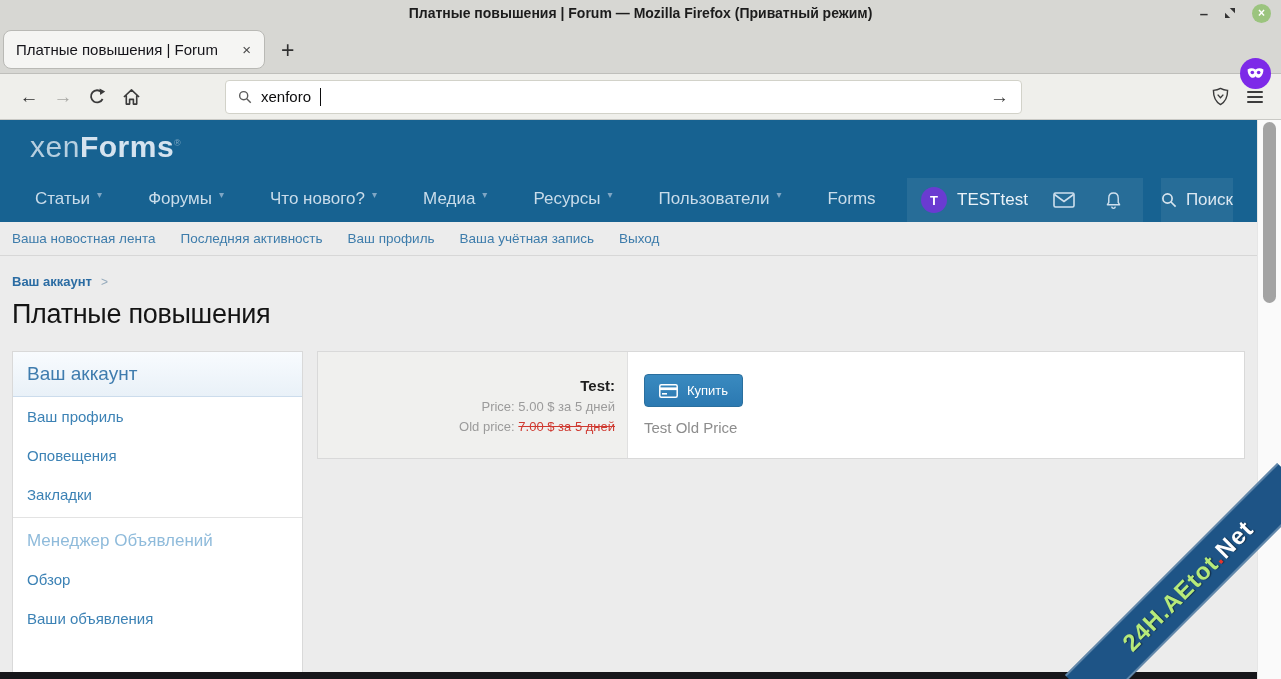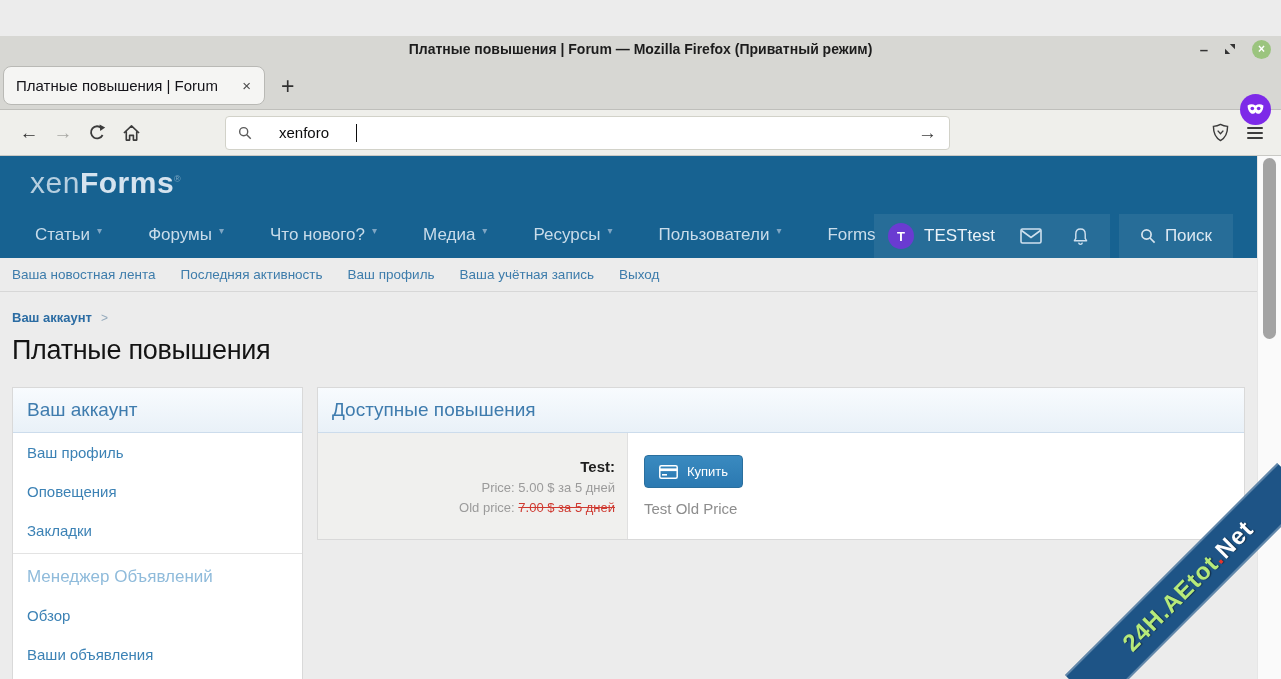--- a/index.html
+++ b/index.html
@@ -1,21 +1,21 @@
 <!DOCTYPE html>
 <html><head>
 <meta charset="utf-8">
 <style>
   * { margin:0; padding:0; box-sizing:border-box; }
   html,body { width:1281px; height:679px; overflow:hidden; }
   body { font-family:"Liberation Sans","DejaVu Sans",sans-serif; background:#ececec; position:relative; }
 
   
   .titlebar { height:26px; background:#d7d7d3; display:flex; align-items:center; justify-content:center;
-              position:relative; font-size:14px; font-weight:bold; color:#1c1c1c;margin-top:36px; }
+              position:relative; font-size:14px; font-weight:bold; color:#1c1c1c; }
   .win-controls { position:absolute; right:10px; top:0; height:26px; display:flex; align-items:center; gap:16px; }
   .min-btn { font-size:15px; font-weight:bold; color:#333; line-height:1; cursor:default; }
   .max-btn { display:flex; }
   .close-btn { width:19px; height:19px; border-radius:50%; background:#9bc47e; color:#fff;
                display:flex; align-items:center; justify-content:center; font-size:12px; font-weight:bold; }
 
   .tabstrip { height:48px; background:#d7d7d3; position:relative; display:flex; align-items:flex-end;
               border-bottom:1px solid #bfbfbb; }
   .tab { margin:4px 0 4px 3px; width:262px; height:39px; background:#f5f5f3; border:1px solid #b9b9b5;
          border-radius:8px; display:flex; align-items:center; padding:0 10px 0 12px; gap:8px;
@@ -24,22 +24,22 @@
   .tab-close { color:#4a4a4a; font-size:15px; padding:0 3px; }
   .newtab-btn { font-size:23px; color:#303030; margin:0 0 11px 16px; line-height:1; }
   .private-badge { position:absolute; right:10px; top:32px; width:31px; height:31px; border-radius:50%;
                    background:#7d2ae8; display:flex; align-items:center; justify-content:center; }
 
   .toolbar { height:46px; background:#efefeb; border-bottom:1px solid #c9c9c5; display:flex; align-items:center;
              padding:0 12px; }
   .tool-icon { width:34px; height:32px; display:flex; align-items:center; justify-content:center;
                font-size:19px; color:#2f2f2f; border-radius:4px; }
   .tool-icon.disabled { color:#a7a7a3; }
-  .urlbar { width:725px; height:34px; margin-left:77px; background:#fff; border:1px solid #d2d2c9;
-            border-radius:4px; display:flex; align-items:center; padding:0 12px; gap:27px; }
+  .urlbar { width:797px; height:34px; margin-left:77px; background:#fff; border:1px solid #d2d2c9;
+            border-radius:4px; display:flex; align-items:center; padding:0 12px; gap:9px; }
   .url-text { font-size:15px; color:#0c0c0d; }
   .caret { width:1px; height:18px; background:#0c0c0d; }
   .url-go { margin-left:auto; font-size:19px; color:#3c3c3c; }
   .toolbar-right { margin-left:auto; display:flex; align-items:center; gap:18px; padding-right:6px; }
   .hamburger { display:flex; flex-direction:column; gap:3px; }
   .hamburger span { width:16px; height:2px; background:#3c3c3c; border-radius:1px; }
 
   
   .page { position:relative; height:559px; overflow:hidden; }
   .content-w { width:1257px; }
@@ -53,21 +53,21 @@
             padding-left:35px; gap:46px; font-size:17px; }
   .nav-item { display:flex; align-items:flex-start; gap:7px; color:#c9dcea; cursor:default; }
   .chev { font-size:10px; color:#7fa6c4; }
   .header-right { position:absolute; right:24px; bottom:0; display:flex; gap:9px; height:44px; }
   .user-block { display:flex; align-items:center; background:rgba(255,255,255,.07); padding:0 6px 0 14px; }
   .avatar { width:26px; height:26px; border-radius:50%; background:#6a3bd1; color:#fff; font-size:13px;
             font-weight:bold; display:flex; align-items:center; justify-content:center; }
   .user-name { font-size:17px; color:#eaf2f8; margin:0 10px 0 10px; }
   .icon-cell { padding:0 15px; height:100%; display:flex; align-items:center; }
   .search-block { display:flex; align-items:center; gap:9px; background:rgba(255,255,255,.07);
-                  padding:0 21px; font-size:17px; color:#dce8f2; }
+                  padding:0 0; font-size:17px; color:#dce8f2;margin-left:9px; }
 
   .xf-subnav { height:34px; background:#ececec; border-bottom:1px solid #d7d7d7; display:flex;
                align-items:center; gap:25px; padding-left:12px; font-size:13.5px; }
   .subnav-link { color:#3d7cab; }
 
   .xf-body { padding:18px 12px 0; }
   .breadcrumb { display:flex; align-items:center; gap:9px; font-size:13px; font-weight:bold; color:#2b6ca3; }
   .breadcrumb-chev { color:#93a9bb; font-weight:normal; font-size:12px; }
   .page-title { font-size:27px; font-weight:400; color:#141414; margin:10px 0 21px; letter-spacing:-.3px; }
 
@@ -258,21 +258,20 @@
         <div class="sidebar-item">Ваш профиль</div>
         <div class="sidebar-item">Оповещения</div>
         <div class="sidebar-item">Закладки</div>
         <div class="sidebar-sep"></div>
         <div class="sidebar-section">Менеджер Объявлений</div>
         <div class="sidebar-item">Обзор</div>
         <div class="sidebar-item">Ваши объявления</div>
       </div>
 
       <div class="panel main-panel">
-        <div class="panel-head">Доступные повышения</div>
         <div class="upgrade-row">
           <div class="cost-cell">
             <span class="upgrade-name">Test:</span>
             <span class="price-line">
               <span>Price:</span>
               <span>5.00 $ за 5 дней</span>
             </span>
             <span class="price-line">
               <span>Old price:</span>
               <span class="old-price-val">7.00 $ за 5 дней</span>

